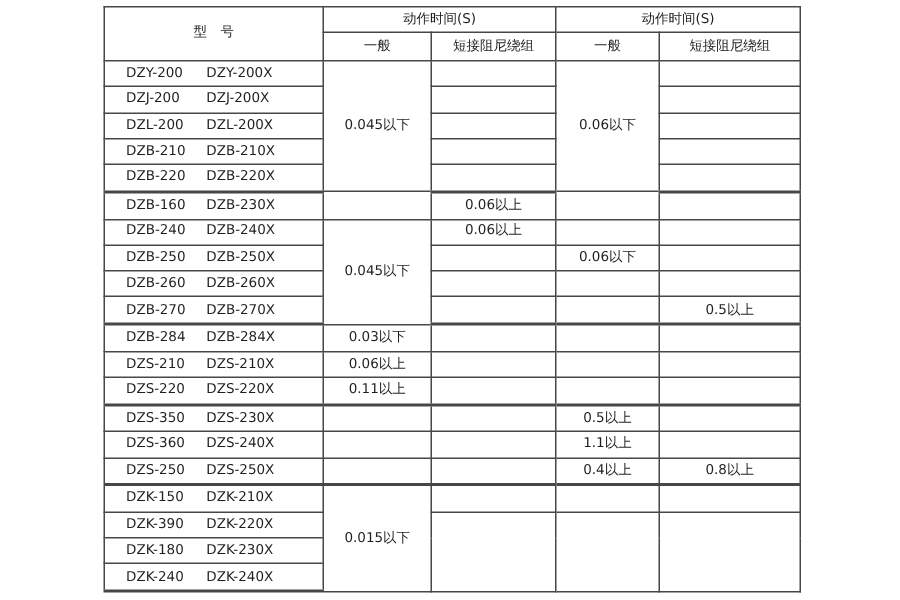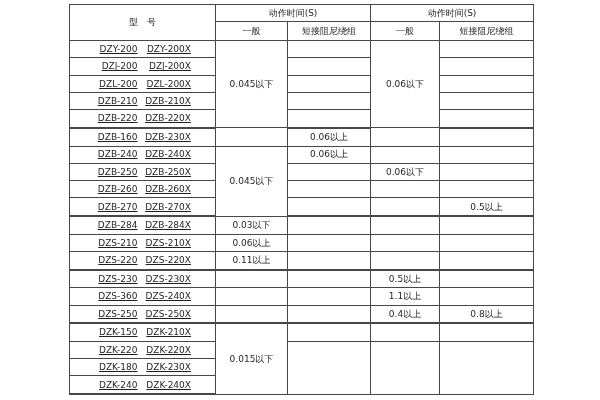--- a/index.html
+++ b/index.html
@@ -19,21 +19,21 @@
     border: 1px solid #474747;
     font-size: 9px; font-weight: normal; color: #1f1f1f;
     text-align: center; vertical-align: middle;
     padding: 0; line-height: 1.15;
     overflow: hidden; white-space: nowrap;
   }
   thead tr.hdr-groups th { height: 16px; }
   thead tr.hdr-subs   th { height: 18px; text-align: center; }
 
   td.model-cell { padding: 0 24px 0 14px; }
-  td.model-cell span { display: inline-block; width: 50%; text-align: right; text-decoration: underline; }
+  td.model-cell span { display: inline-block; width: 50%; text-align: left; }
 
   tr.group-end td { border-bottom-width: 2px; }
   tbody tr:last-child td { border-bottom-width: 2px; }
 </style>
 </head>
 <body>
 
 <div class="page">
   <table class="spec-table">
     <colgroup>
@@ -131,21 +131,21 @@
           <td></td>
         </tr>
         <tr class="group-end">
           <td class="model-cell"><span>DZS-220</span><span>DZS-220X</span></td>
           <td>0.11以上</td>
           <td></td>
           <td></td>
           <td></td>
         </tr>
         <tr>
-          <td class="model-cell"><span>DZS-230</span><span>DZS-230X</span></td>
+          <td class="model-cell"><span>DZS-350</span><span>DZS-230X</span></td>
           <td></td>
           <td></td>
           <td>0.5以上</td>
           <td></td>
         </tr>
         <tr>
           <td class="model-cell"><span>DZS-360</span><span>DZS-240X</span></td>
           <td></td>
           <td></td>
           <td>1.1以上</td>
@@ -159,21 +159,21 @@
           <td>0.8以上</td>
         </tr>
         <tr>
           <td class="model-cell"><span>DZK-150</span><span>DZK-210X</span></td>
           <td rowspan="4">0.015以下</td>
           <td></td>
           <td></td>
           <td></td>
         </tr>
         <tr>
-          <td class="model-cell"><span>DZK-220</span><span>DZK-220X</span></td>
+          <td class="model-cell"><span>DZK-390</span><span>DZK-220X</span></td>
           <td rowspan="3"></td>
           <td rowspan="3"></td>
           <td rowspan="3"></td>
         </tr>
         <tr>
           <td class="model-cell"><span>DZK-180</span><span>DZK-230X</span></td>
         </tr>
         <tr>
           <td class="model-cell"><span>DZK-240</span><span>DZK-240X</span></td>
         </tr>

